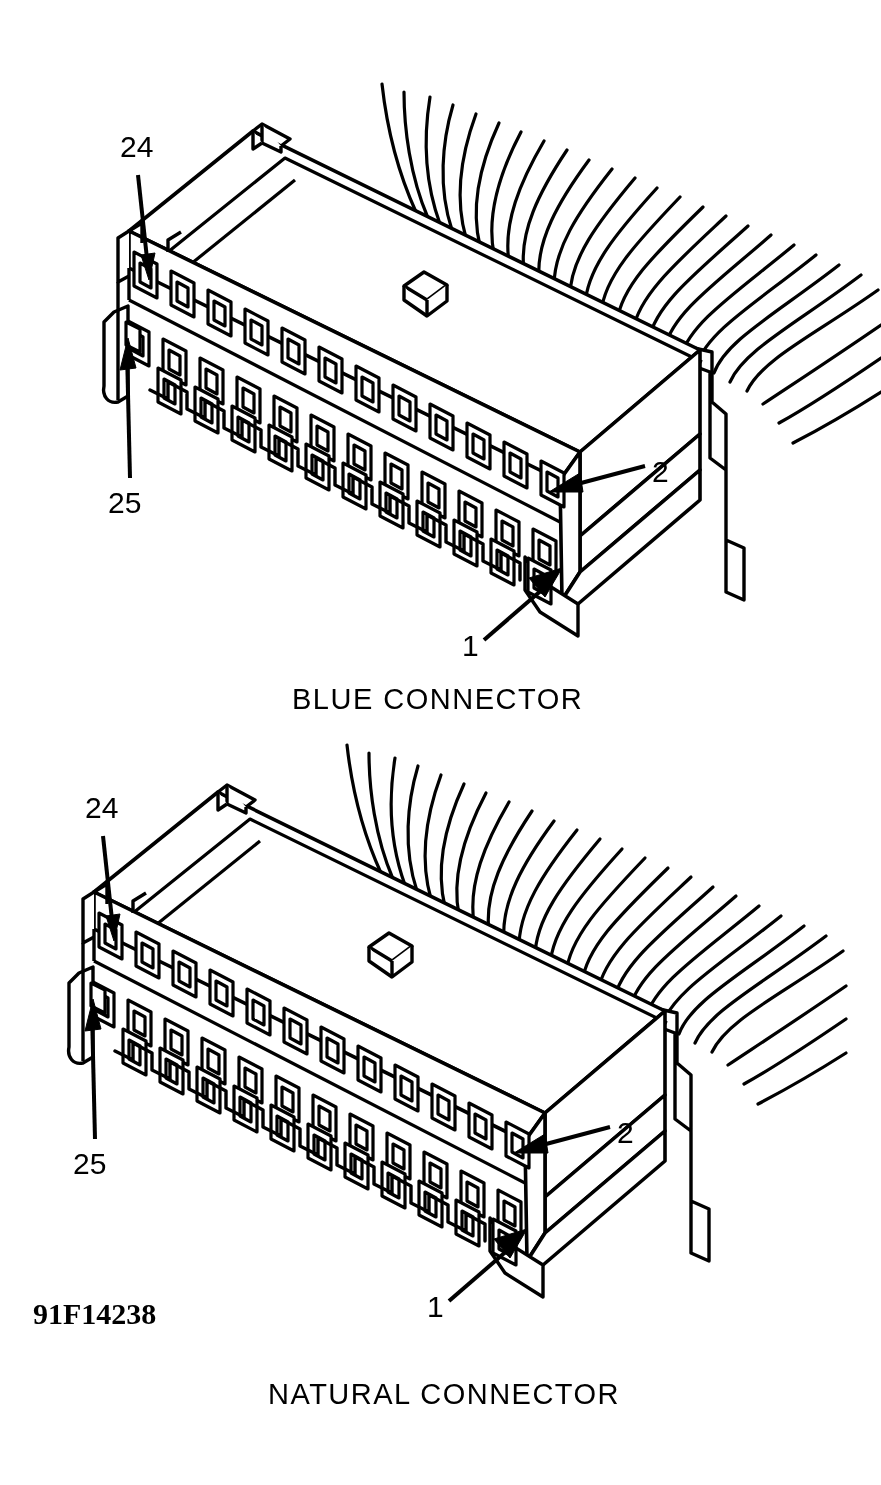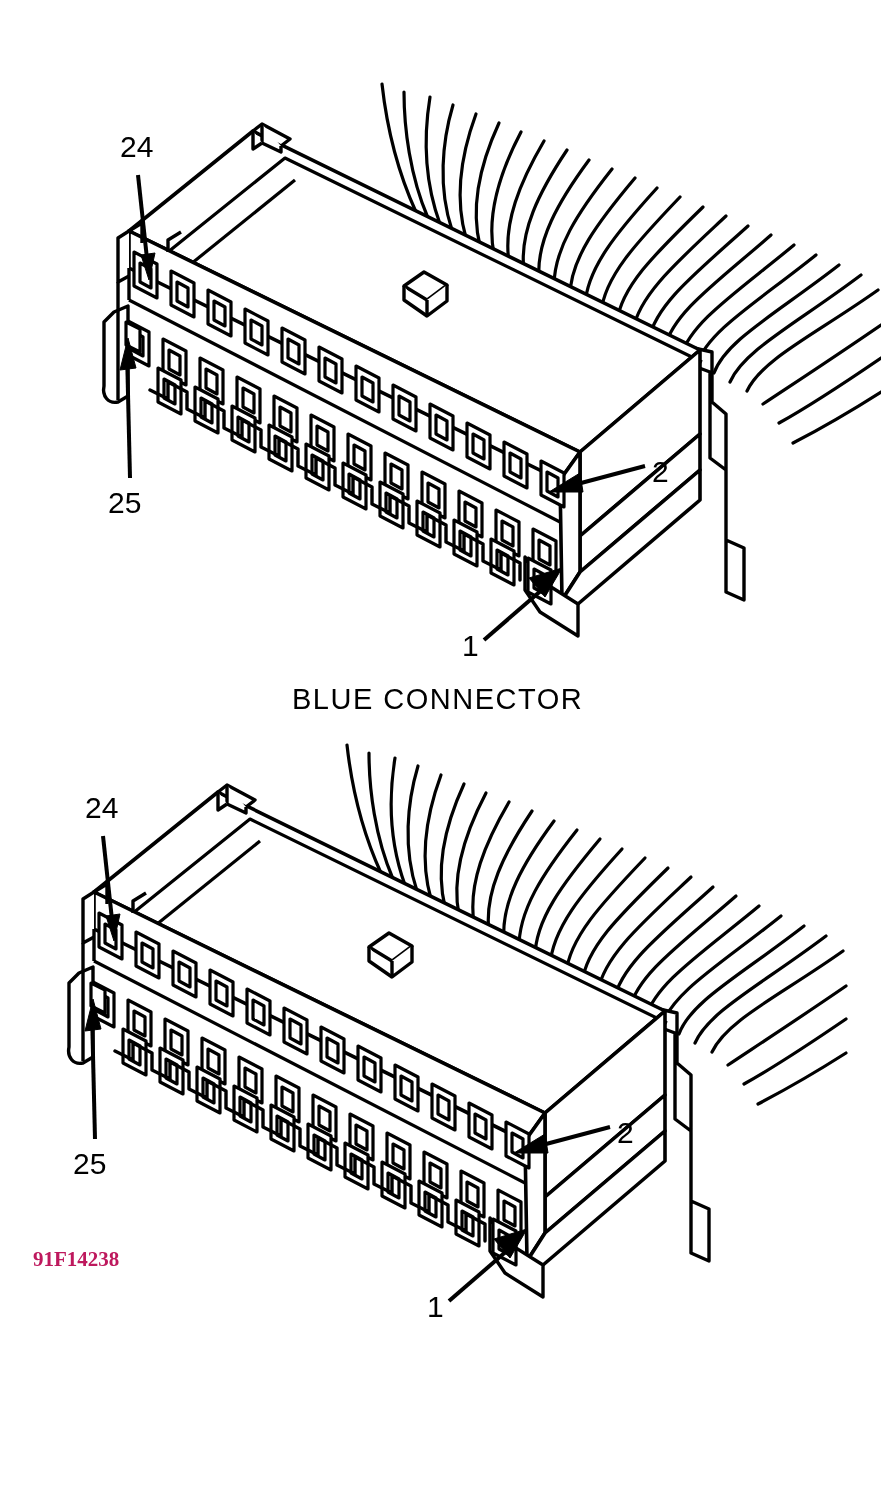--- a/index.html
+++ b/index.html
@@ -34,26 +34,26 @@
     font-size: 29px;
     letter-spacing: 1.5px;
     color: #000;
     white-space: nowrap;
   }
   #caption-blue { left: 292px; top: 683px; text-align: center; }
   #caption-natural { left: 268px; top: 1378px; }
   .partnum {
     position: absolute;
     left: 33px;
-    top: 1247px;
+    top: 1297px;
     font-family: "Liberation Serif", serif;
     font-weight: bold;
-    font-size: 21px;
+    font-size: 30px;
     letter-spacing: 0px;
-    color: #be185d;
+    color: #000000;
     white-space: nowrap;
   }
   .calloutnum {
     font-family: "Liberation Sans", sans-serif;
     font-size: 30px;
     fill: #000;
   }
 </style>
 </head>
 <body>
@@ -409,16 +409,17 @@
 
       <text class="calloutnum" x="120" y="157">24</text>
       <text class="calloutnum" x="108" y="513">25</text>
       <text class="calloutnum" x="652" y="482">2</text>
       <text class="calloutnum" x="462" y="656">1</text>
     </g>
   </svg>
 
   <div class="caption" id="caption-blue">BLUE CONNECTOR</div>
 
+  <div class="caption" id="caption-natural">NATURAL CONNECTOR</div>
 
   <div class="partnum">91F14238</div>
 
 </div>
 
 </body></html>

